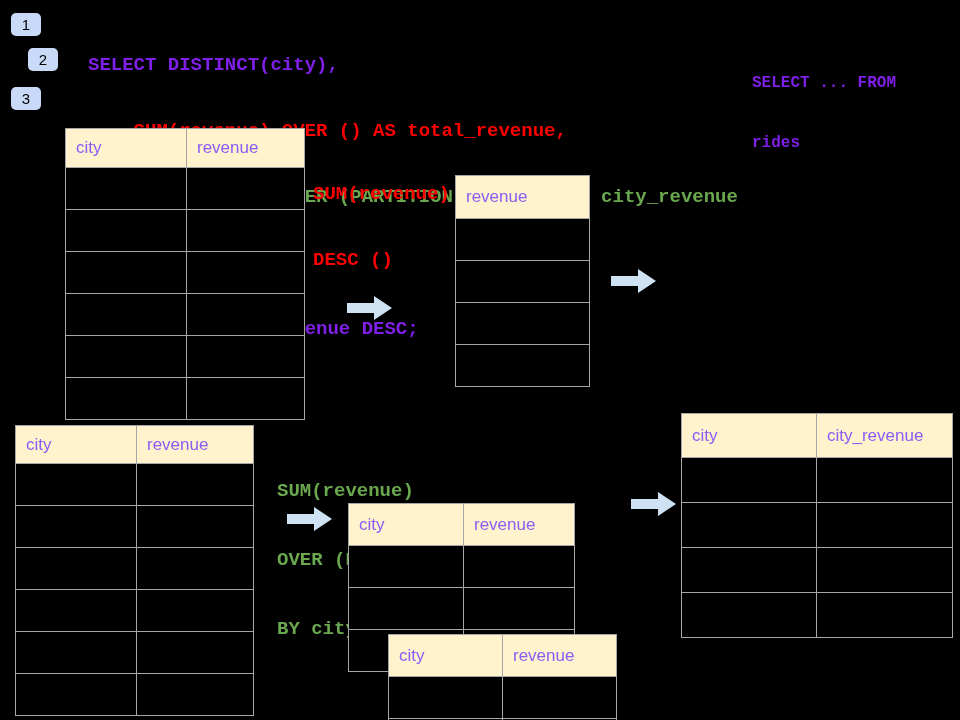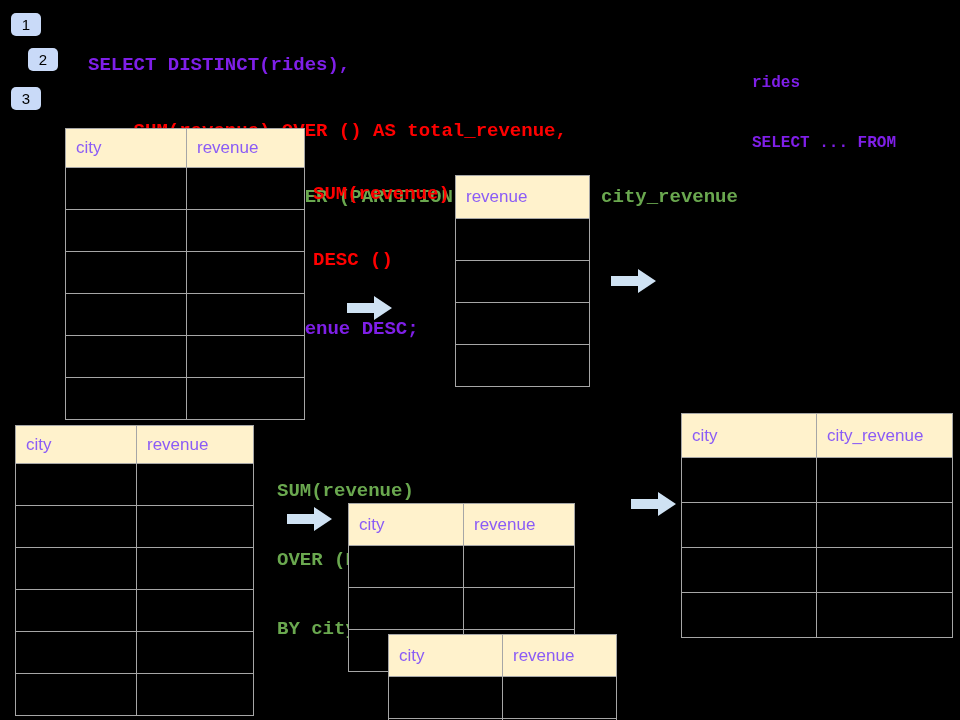--- a/index.html
+++ b/index.html
@@ -61,30 +61,30 @@
 </head>
 <body>
 
 <div class="canvas">
 
   <div class="badge badge-1">1</div>
   <div class="badge badge-2">2</div>
   <div class="badge badge-3">3</div>
 
   <div class="sql-block mono">
-    <div class="c-purple">SELECT DISTINCT(rides),</div>
+    <div class="c-purple">SELECT DISTINCT(city),</div>
     <div class="c-red">    SUM(revenue) OVER () AS total_revenue,</div>
     <div class="c-green">    SUM(revenue) OVER (PARTITION BY city) as city_revenue</div>
     <div class="c-purple">  FROM rides</div>
     <div class="c-purple">  ORDER by city_revenue DESC;</div>
   </div>
 
   <div class="corner-note mono c-purple">
+    <div>SELECT ... FROM</div>
     <div>rides</div>
-    <div>SELECT ... FROM</div>
   </div>
 
   <div class="red-label mono c-red">
     <div>SUM(revenue)</div>
     <div>DESC ()</div>
   </div>
 
   <div class="green-label mono c-green">
     <div>SUM(revenue)</div>
     <div>OVER (PARTITION</div>

